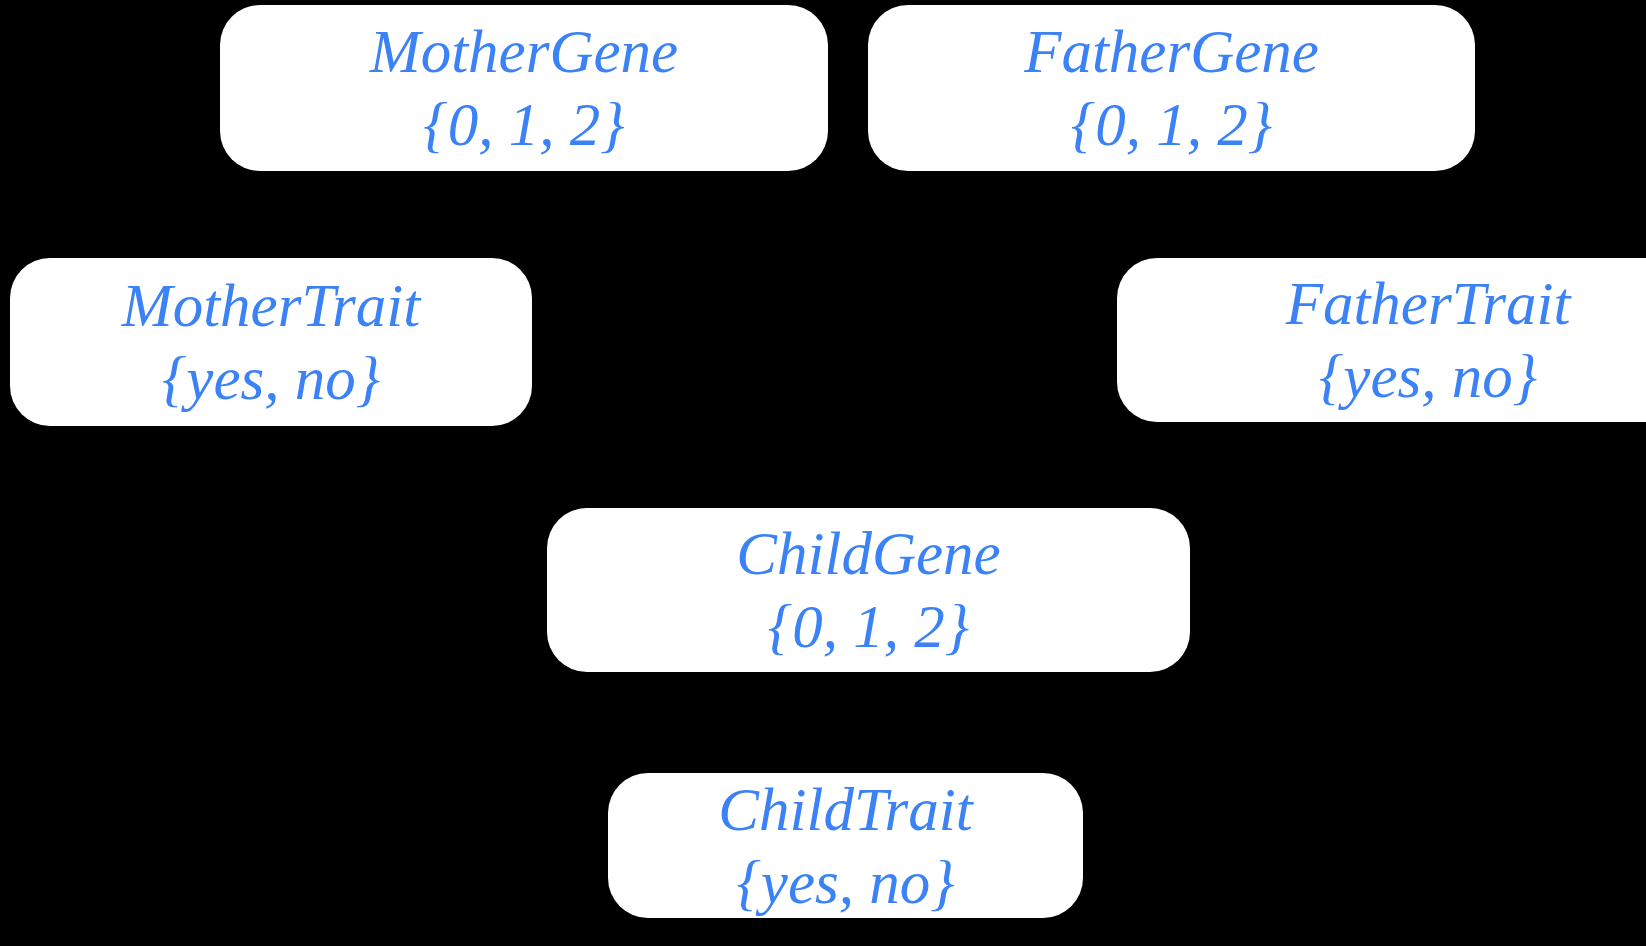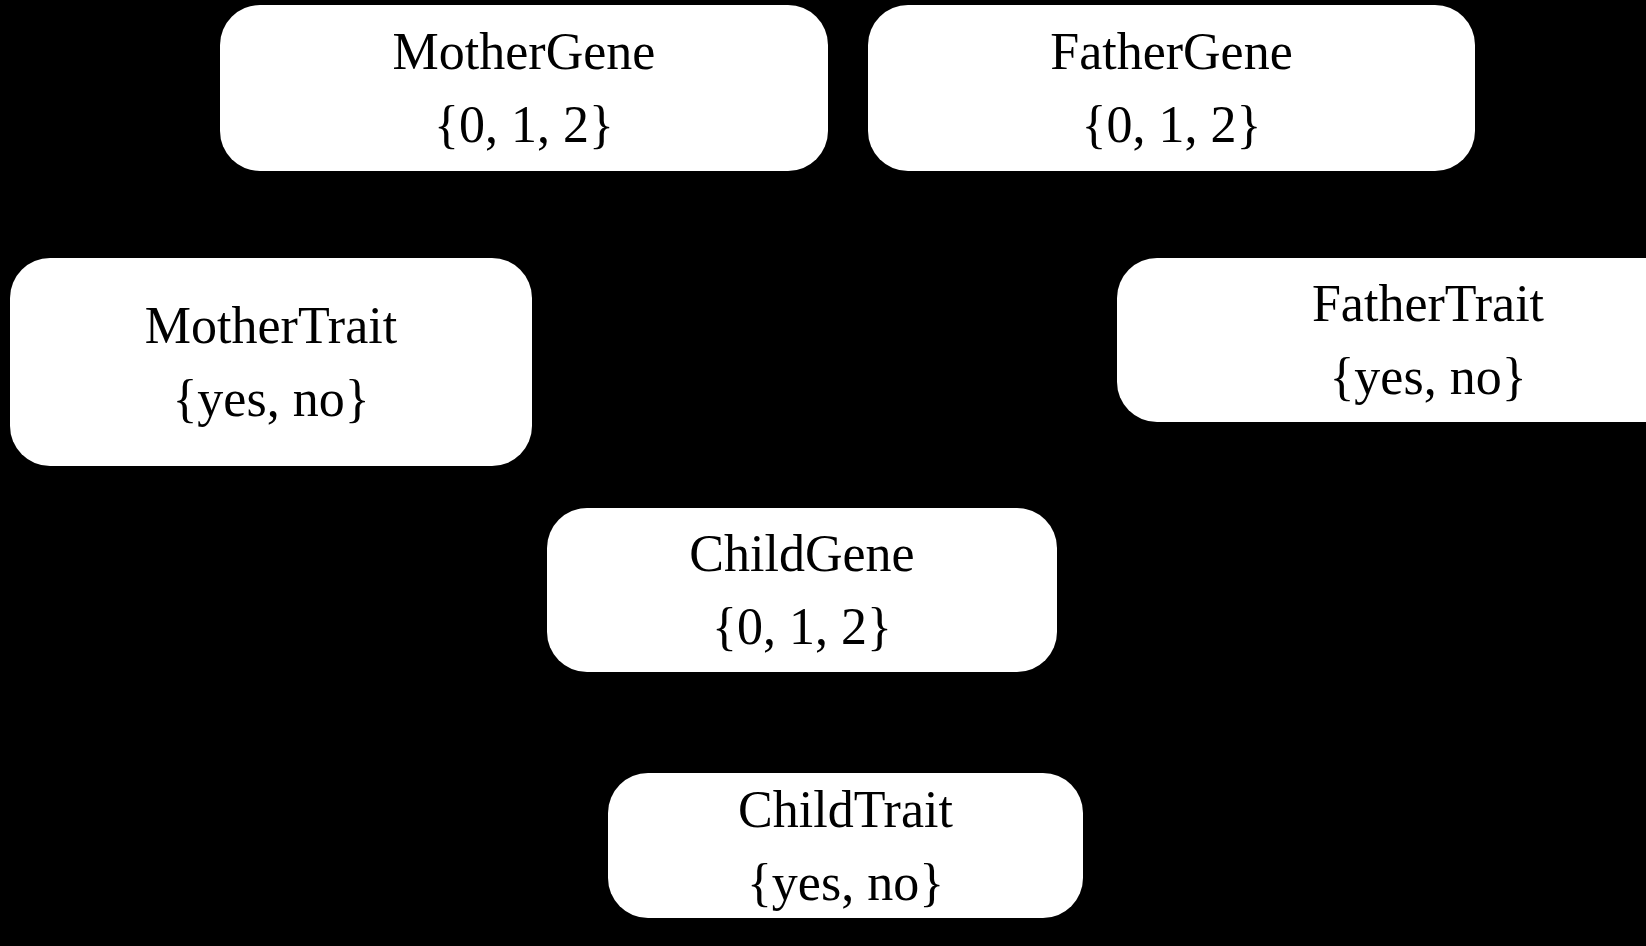--- a/index.html
+++ b/index.html
@@ -20,31 +20,32 @@
     background: #ffffff;
     border-radius: 40px;
     display: flex;
     flex-direction: column;
     align-items: center;
     justify-content: center;
     text-align: center;
     color: #000000;
   }
   .node-label, .node-domain {
-    font-size: 52px;
+    font-style: italic;
+    font-size: 61px;
     line-height: 73px;
     white-space: nowrap;
-    color: #000000;
+    color: #3b82f6;
   }
   
   .n-mother-gene  { left: 220px;  top: 5px;   width: 608px; height: 166px; }
   .n-father-gene  { left: 868px;  top: 5px;   width: 607px; height: 166px; align-items: center; }
-  .n-mother-trait { left: 10px;   top: 258px; width: 522px; height: 208px; }
+  .n-mother-trait { left: 10px;   top: 258px; width: 522px; height: 168px; }
   .n-father-trait { left: 1117px; top: 258px; width: 622px; height: 164px; }
-  .n-child-gene   { left: 547px;  top: 508px; width: 510px; height: 164px; }
+  .n-child-gene   { left: 547px;  top: 508px; width: 643px; height: 164px; }
   .n-child-trait  { left: 608px;  top: 773px; width: 475px; height: 145px; }
 </style>
 </head>
 <body>
 
 <div class="canvas">
 
   <div class="node n-mother-gene">
     <div class="node-label">MotherGene</div>
     <div class="node-domain">{0, 1, 2}</div>

